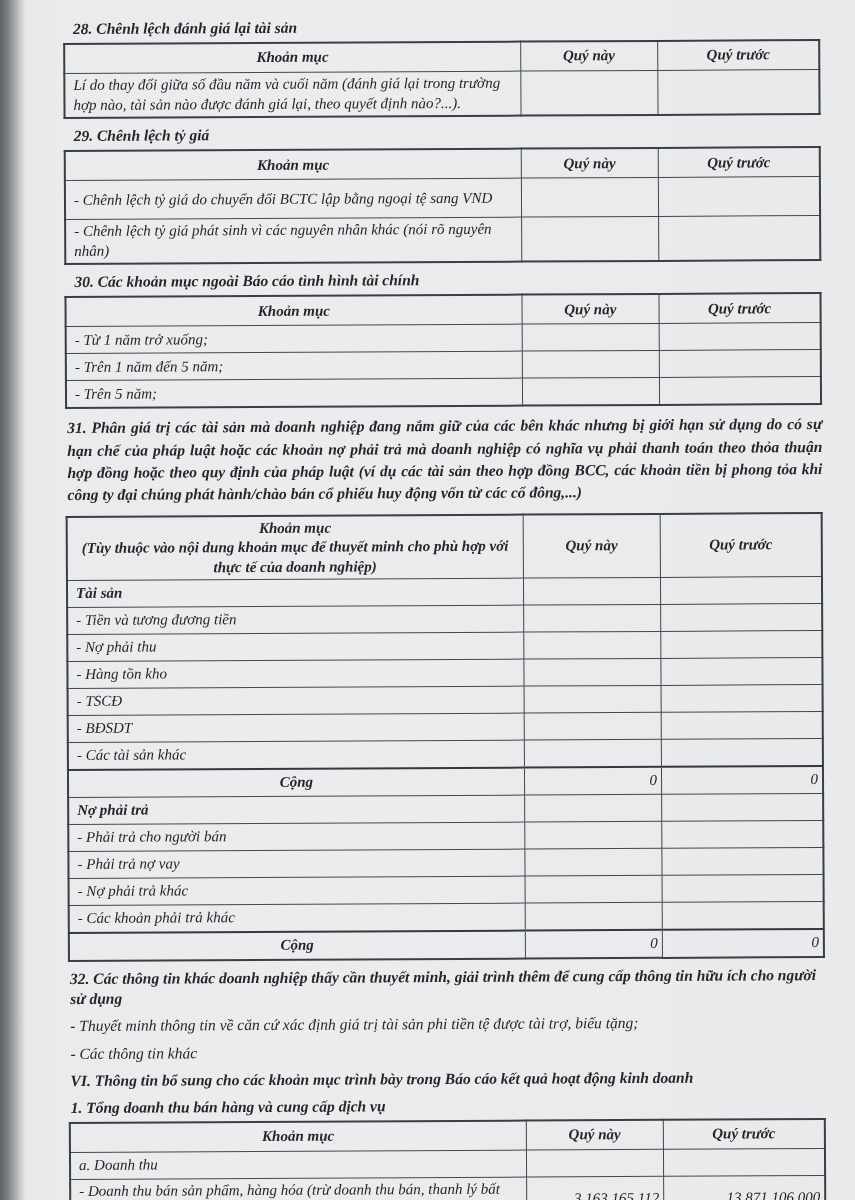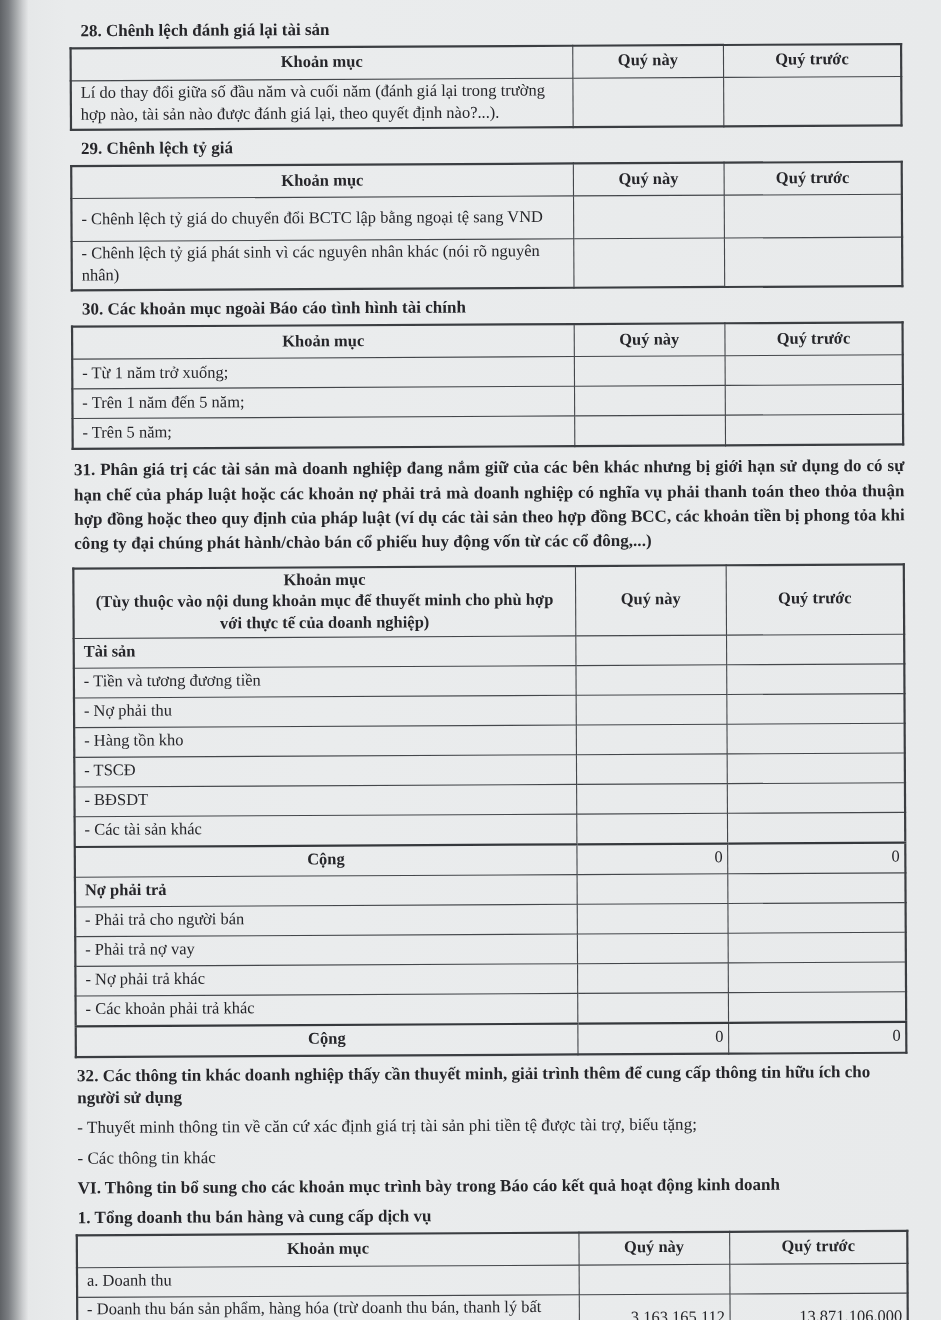--- a/index.html
+++ b/index.html
@@ -7,20 +7,21 @@
     width: 855px; height: 1200px;
     background: #e9ebec;
     font-family: "Liberation Serif", serif;
     color: #26262a;
     overflow: hidden;
   }
   .page {
     position: relative;
     width: 855px; height: 1200px;
     background: linear-gradient(to right, #e3e5e6 0px, #e9ebec 60px, #eaeced 300px, #e8eaeb 855px);
+    font-style: italic;
   }
   .scan-edge {
     position: absolute; left: 0; top: 0;
     width: 26px; height: 1200px;
     background: linear-gradient(to right, #5f6266 0%, #7c7f83 30%, #a8abad 58%, #ccced0 80%, #e6e8e9 100%);
   }
   .content {
     position: absolute; left: 63px; top: 12px; width: 757px;
     transform: rotate(-0.3deg); transform-origin: left top;
   }

